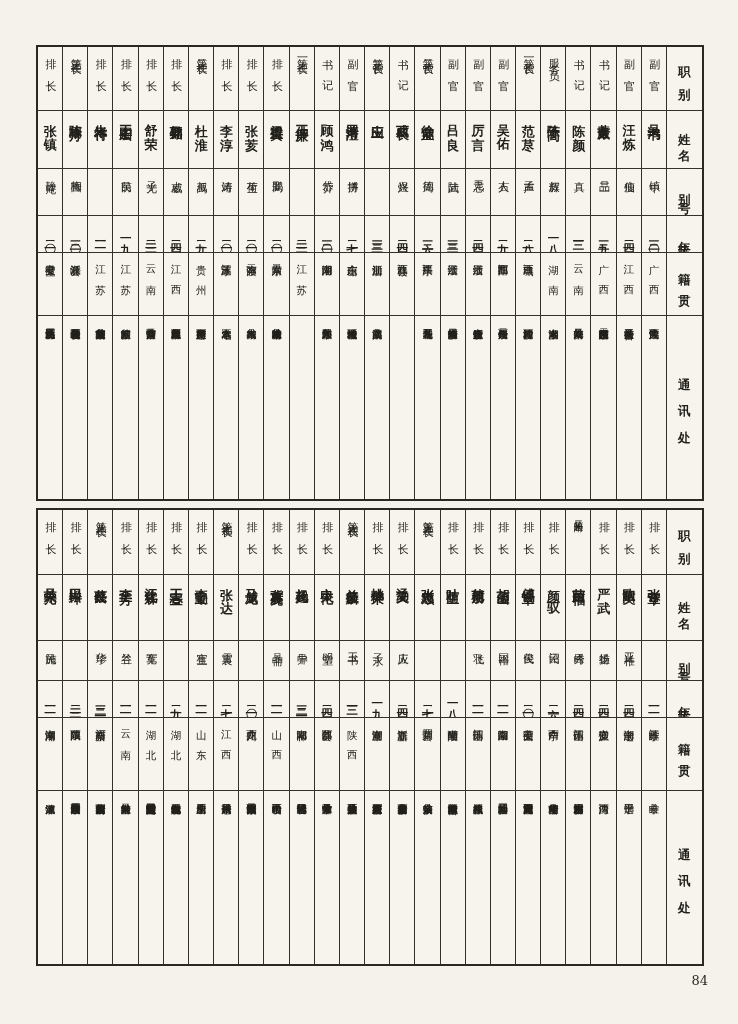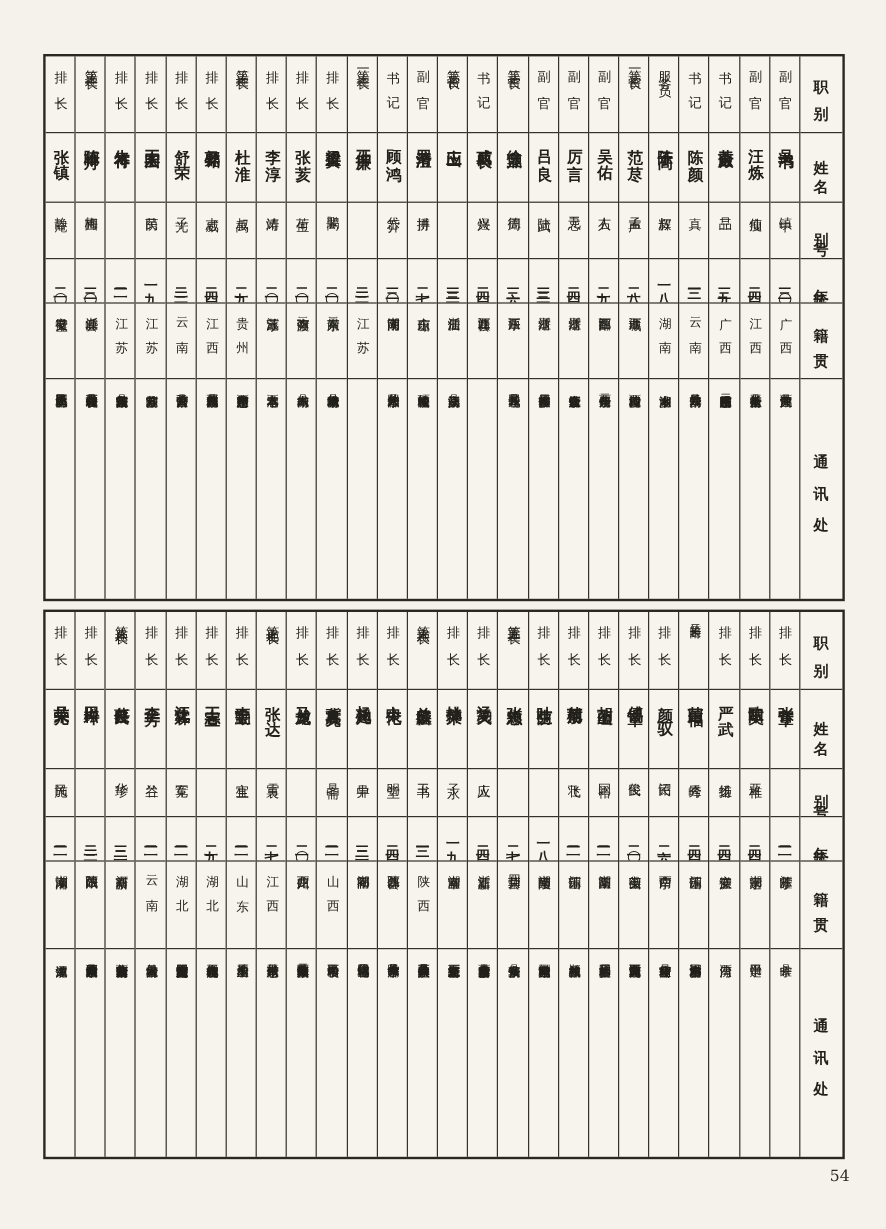--- a/index.html
+++ b/index.html
@@ -1100,14 +1100,14 @@
           <span style="letter-spacing: 0.25em;">年龄</span>
         </div>
         <div class="cell " style="flex: 0 0 73px;">
           <span style="letter-spacing: 1.7em;">籍贯</span>
         </div>
         <div class="cell " style="flex: 1 1 auto;">
           <span style="letter-spacing: 2.1em;">通讯处</span>
         </div>
       </div>
     </div>
-  <div class="page-number">54</div>
+  <div class="page-number">84</div>
 </div>
 
 </body></html>

